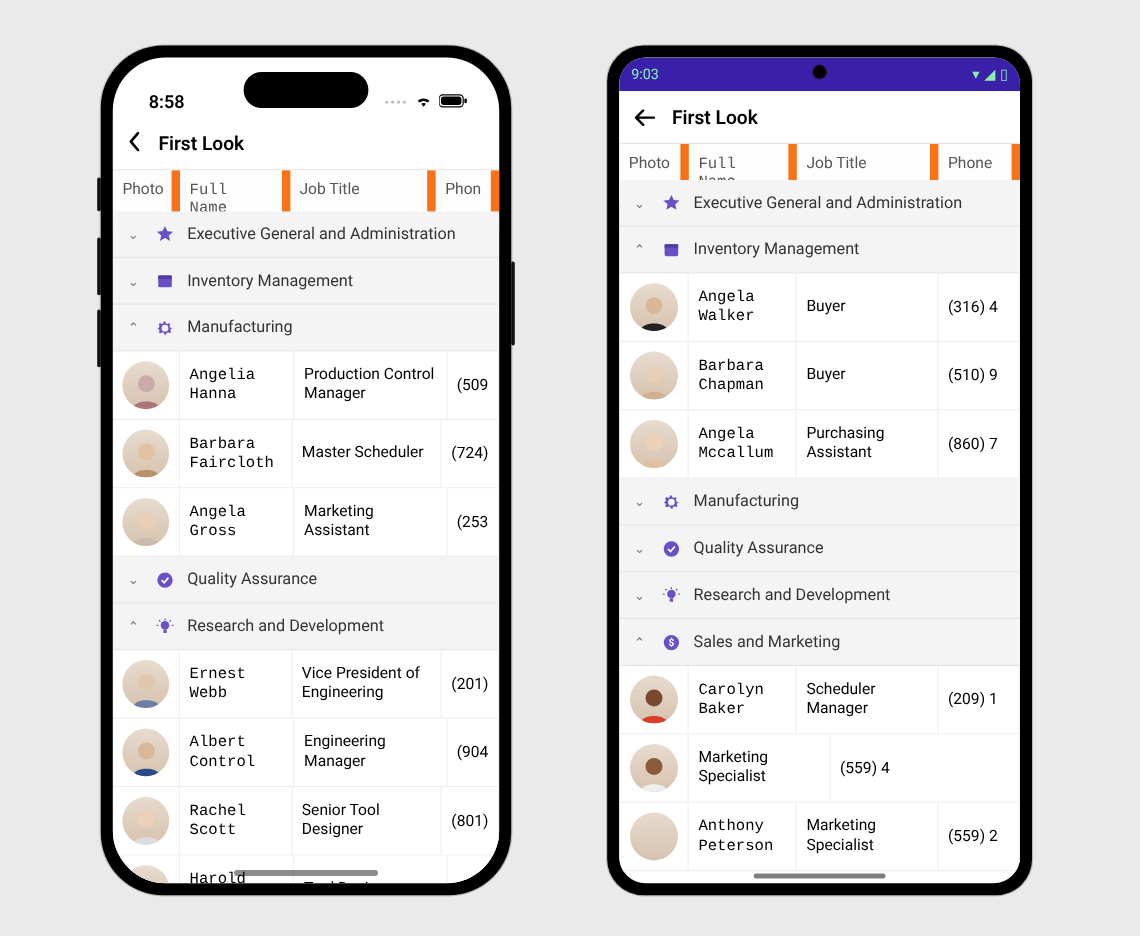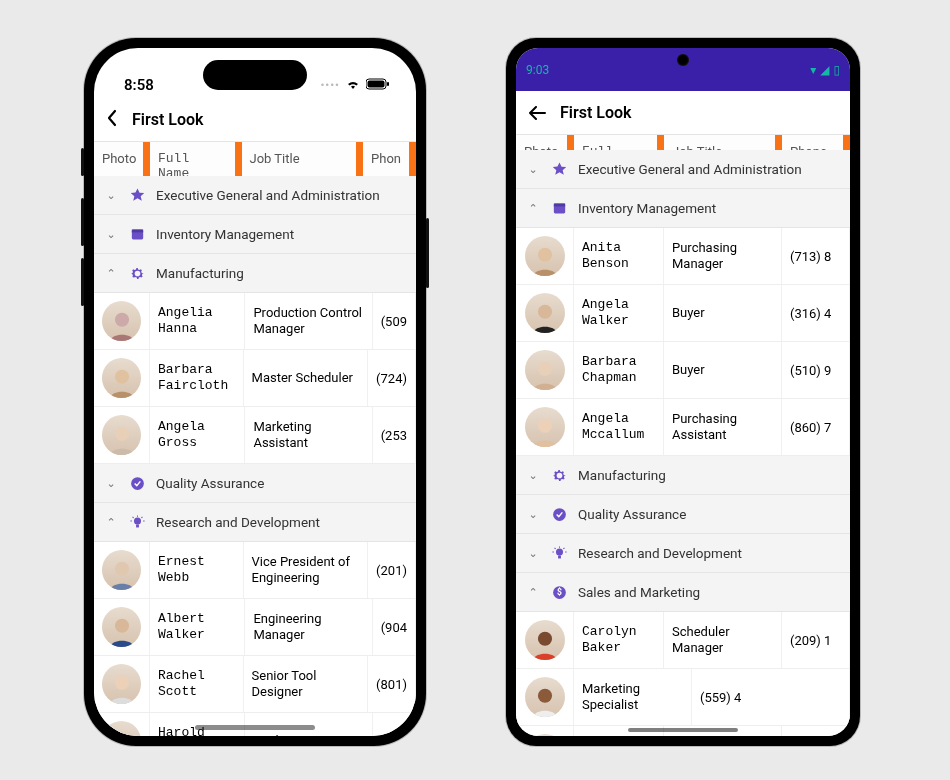--- a/index.html
+++ b/index.html
@@ -59,21 +59,21 @@
   .android .screen {
     width:100%; height:100%; background:#fff; border-radius:22px;
     overflow:hidden; position:relative;
   }
   .android .camera {
     position:absolute; top:6px; left:50%; transform:translateX(-50%);
     width:12px; height:12px; background:#000; border-radius:50%; z-index:10;
     box-shadow: inset 0 0 2px #333;
   }
   .android .statusbar {
-    background:#3a1fa8; color:#14b8a6; height:43px; font-size:12px;
+    background:#3a1fa8; color:#86efac; height:28px; font-size:12px;
     display:flex; align-items:center; justify-content:space-between; padding:0 10px;
   }
   .android .status-right { display:flex; gap:4px; align-items:center; }
   .android .home-ind {
     position:absolute; bottom:4px; left:50%; transform:translateX(-50%);
     width:110px; height:4px; background:#000; opacity:.5; border-radius:3px;
   }
 
   
   .appheader {
@@ -278,21 +278,21 @@
       </div>
       <div class="row">
         <div class="col-photo">
             <span class="avatar">
               <svg viewBox="0 0 24 24">
                 <circle cx="12" cy="9" r="5" fill="#d8b898"></circle>
                 <path d="M4 24c0-6 16-6 16 0z" fill="#2a4a8a"></path>
               </svg>
             </span>
           </div>
-        <div class="col-name">Albert Walker</div>
+        <div class="col-name">Albert Control</div>
         <div class="col-title">Engineering Manager</div>
         <div class="col-phone">(904</div>
       </div>
       <div class="row">
         <div class="col-photo">
             <span class="avatar">
               <svg viewBox="0 0 24 24">
                 <circle cx="12" cy="9" r="5" fill="#ecd0b8"></circle>
                 <path d="M4 24c0-6 16-6 16 0z" fill="#ddd"></path>
               </svg>
@@ -366,33 +366,20 @@
               <rect x="4" y="5" width="16" height="4" fill="#523aa3"></rect>
             </svg>
           </span>
         <span>Inventory Management</span>
       </div>
 
       <div class="row">
         <div class="col-photo">
             <span class="avatar">
               <svg viewBox="0 0 24 24">
-                <circle cx="12" cy="9" r="5" fill="#e0c2a0"></circle>
-                <path d="M4 24c0-6 16-6 16 0z" fill="#b8906a"></path>
-              </svg>
-            </span>
-          </div>
-        <div class="col-name">Anita Benson</div>
-        <div class="col-title">Purchasing Manager</div>
-        <div class="col-phone">(713) 8</div>
-      </div>
-      <div class="row">
-        <div class="col-photo">
-            <span class="avatar">
-              <svg viewBox="0 0 24 24">
                 <circle cx="12" cy="9" r="5" fill="#d8b898"></circle>
                 <path d="M4 24c0-6 16-6 16 0z" fill="#222"></path>
               </svg>
             </span>
           </div>
         <div class="col-name">Angela Walker</div>
         <div class="col-title">Buyer</div>
         <div class="col-phone">(316) 4</div>
       </div>
       <div class="row">

